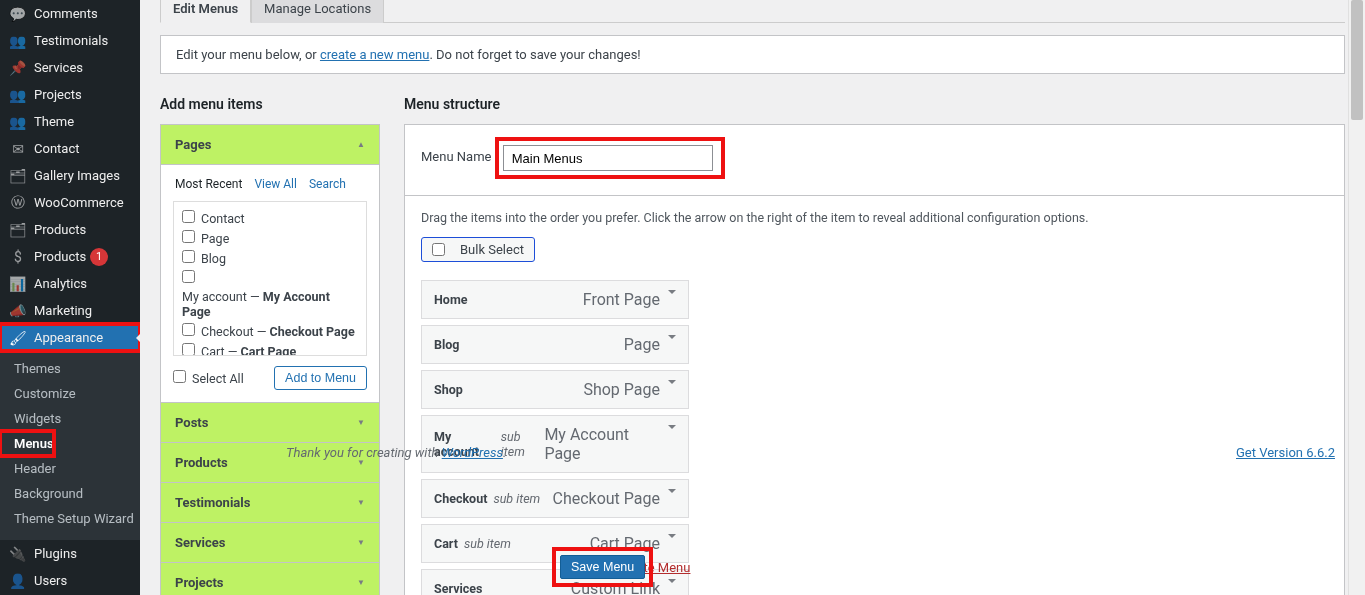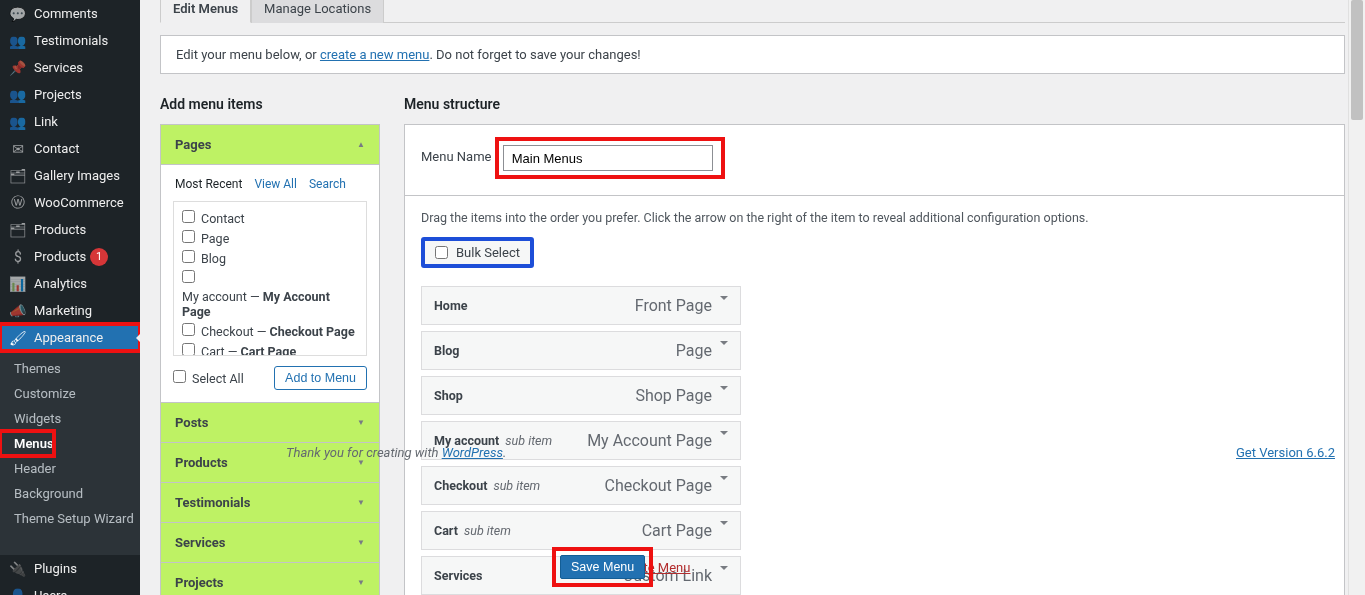--- a/index.html
+++ b/index.html
@@ -8,21 +8,21 @@
     
     
     .sidebar{width:140px;background:#1d2327;color:#f0f0f1;position:absolute;left:0;top:0;bottom:0;overflow:hidden}
     .sb-item{display:flex;align-items:center;padding:0 8px;height:27px;cursor:pointer;font-size:13px;position:relative}
     .sb-item .icn{width:20px;display:flex;align-items:center;justify-content:center;margin-right:6px;opacity:.6;font-size:14px}
     .sb-item .lbl{color:#eee;white-space:nowrap}
     .sb-item.active{background:#2271b1;color:#fff}
     .sb-item.active .lbl{font-weight:400}
     .sb-item.active .icn{opacity:1}
     .sb-arrow{position:absolute;right:-2px;top:50%;transform:translateY(-50%);border:6px solid transparent;border-right-color:#f0f0f1}
-    .sb-sub{padding:5px 0 24px;background:#2c3338}
+    .sb-sub{padding:5px 0 9px;background:#2c3338}
     .sb-subitem{display:block;padding:5px 0 5px 14px;color:rgba(240,246,252,.7);cursor:pointer;font-size:13px}
     .sb-subitem.cur{color:#fff;font-weight:600}
     .badge{display:inline-block;background:#d63638;border-radius:9px;min-width:18px;height:18px;line-height:18px;font-size:11px;text-align:center;color:#fff;margin-left:4px}
     
     
     .hl-red{outline:4px solid #e11;outline-offset:-2px}
     .hl-wrap{position:relative}
     
     
     .main{position:absolute;left:140px;right:0;top:0;bottom:0;background:#f0f0f1;padding:0 20px;overflow:hidden}
@@ -55,23 +55,23 @@
     .btn-outline{border:1px solid #2271b1;color:#2271b1;background:#fff;padding:4px 10px;border-radius:3px;cursor:pointer;font-size:12.5px}
     .accordion .meta{border-top:none}
     
     .rbox{border:1px solid #c3c4c7;background:#fff}
     .rbox-h{padding:12px 16px 16px}
     .rbox-h label{font-size:13px}
     .mn-wrap{display:inline-block;border:4px solid #e11;padding:4px 8px 4px 4px;vertical-align:middle}
     input.mn{border:1px solid #8c8f94;padding:2px 8px;height:26px;width:210px;font-size:13px}
     .rbox-body{border-top:1px solid #c3c4c7;padding:14px 16px}
     .hint{color:#50575e;margin-bottom:12px;font-size:12.5px}
-    .bulk{display:inline-flex;align-items:center;gap:8px;border:4px solid #1d4ed8;padding:4px 10px;border-radius:3px;background:#f6f7f7;margin-bottom:18px}
-    
-    .mi{border:1px solid #dcdcde;background:#f6f7f7;margin-bottom:6px;display:flex;justify-content:space-between;align-items:center;padding:9px 12px;width:320px;font-size:12.5px}
+    .bulk{display:inline-flex;align-items:center;gap:15px;border:1px solid #1d4ed8;padding:4px 10px;border-radius:3px;background:#f6f7f7;margin-bottom:18px}
+    
+    .mi{border:1px solid #dcdcde;background:#f6f7f7;margin-bottom:6px;display:flex;justify-content:space-between;align-items:center;padding:9px 12px;width:268px;font-size:12.5px}
     .mi .l{display:flex;gap:6px;align-items:baseline}
     .mi .l strong{font-weight:700}
     .mi .l em{font-style:italic;color:#646970}
     .mi .r{color:#646970;font-size:16px;display:flex;align-items:flex-start;gap:8px}
     .mi.sub{}
     
     .savebox{position:absolute;left:412px;bottom:8px;border:4px solid #e11;padding:4px}
     .btn-primary{background:#2271b1;color:#fff;border:1px solid #135e96;padding:4px 10px;border-radius:2px;cursor:pointer;font-size:12.5px}
     .del-link{position:absolute;left:478px;bottom:20px;color:#b32d2e;font-size:13px;text-decoration:underline;cursor:pointer}
     
@@ -96,21 +96,21 @@
       <div class="sb-item">
         <span class="icn">📌</span>
         <span class="lbl">Services</span>
       </div>
       <div class="sb-item">
         <span class="icn">👥</span>
         <span class="lbl">Projects</span>
       </div>
       <div class="sb-item">
         <span class="icn">👥</span>
-        <span class="lbl">Link</span>
+        <span class="lbl">Theme</span>
       </div>
       <div class="sb-item">
         <span class="icn">✉</span>
         <span class="lbl">Contact</span>
       </div>
       <div class="sb-item">
         <span class="icn">🗂</span>
         <span class="lbl">Gallery Images</span>
       </div>
       <div class="sb-item">

